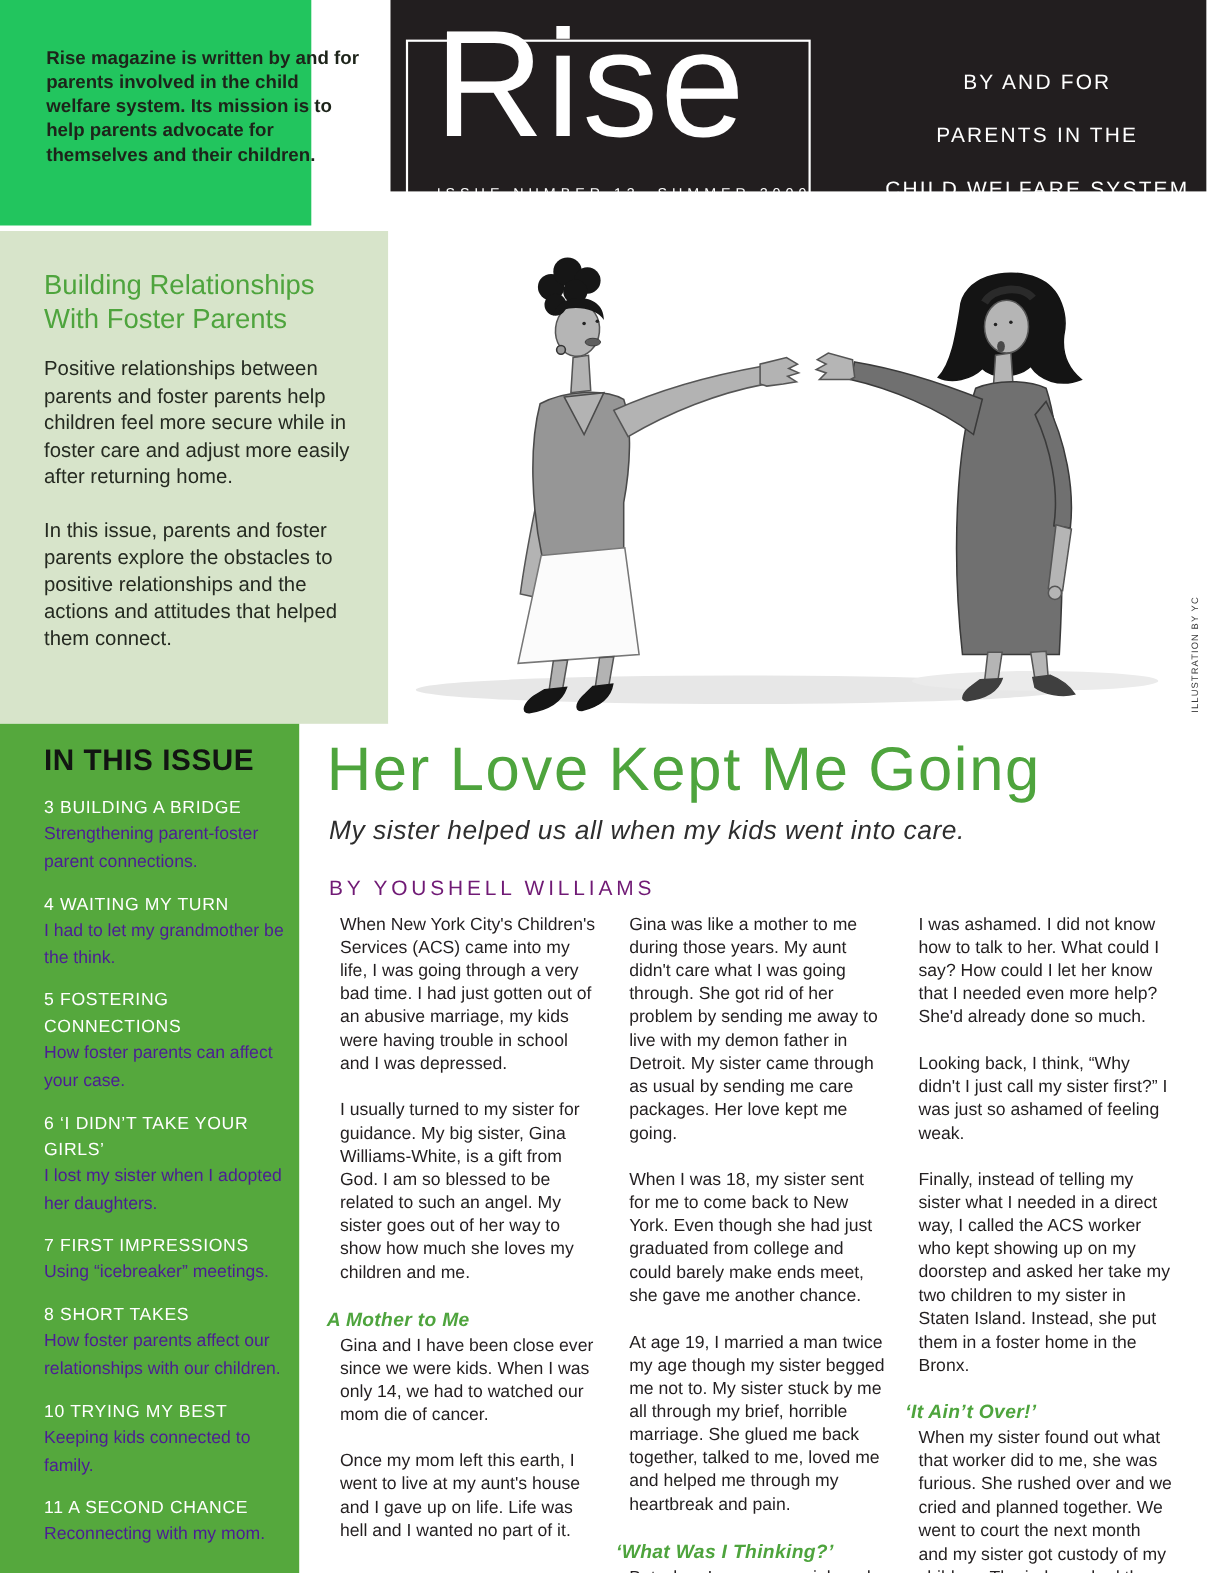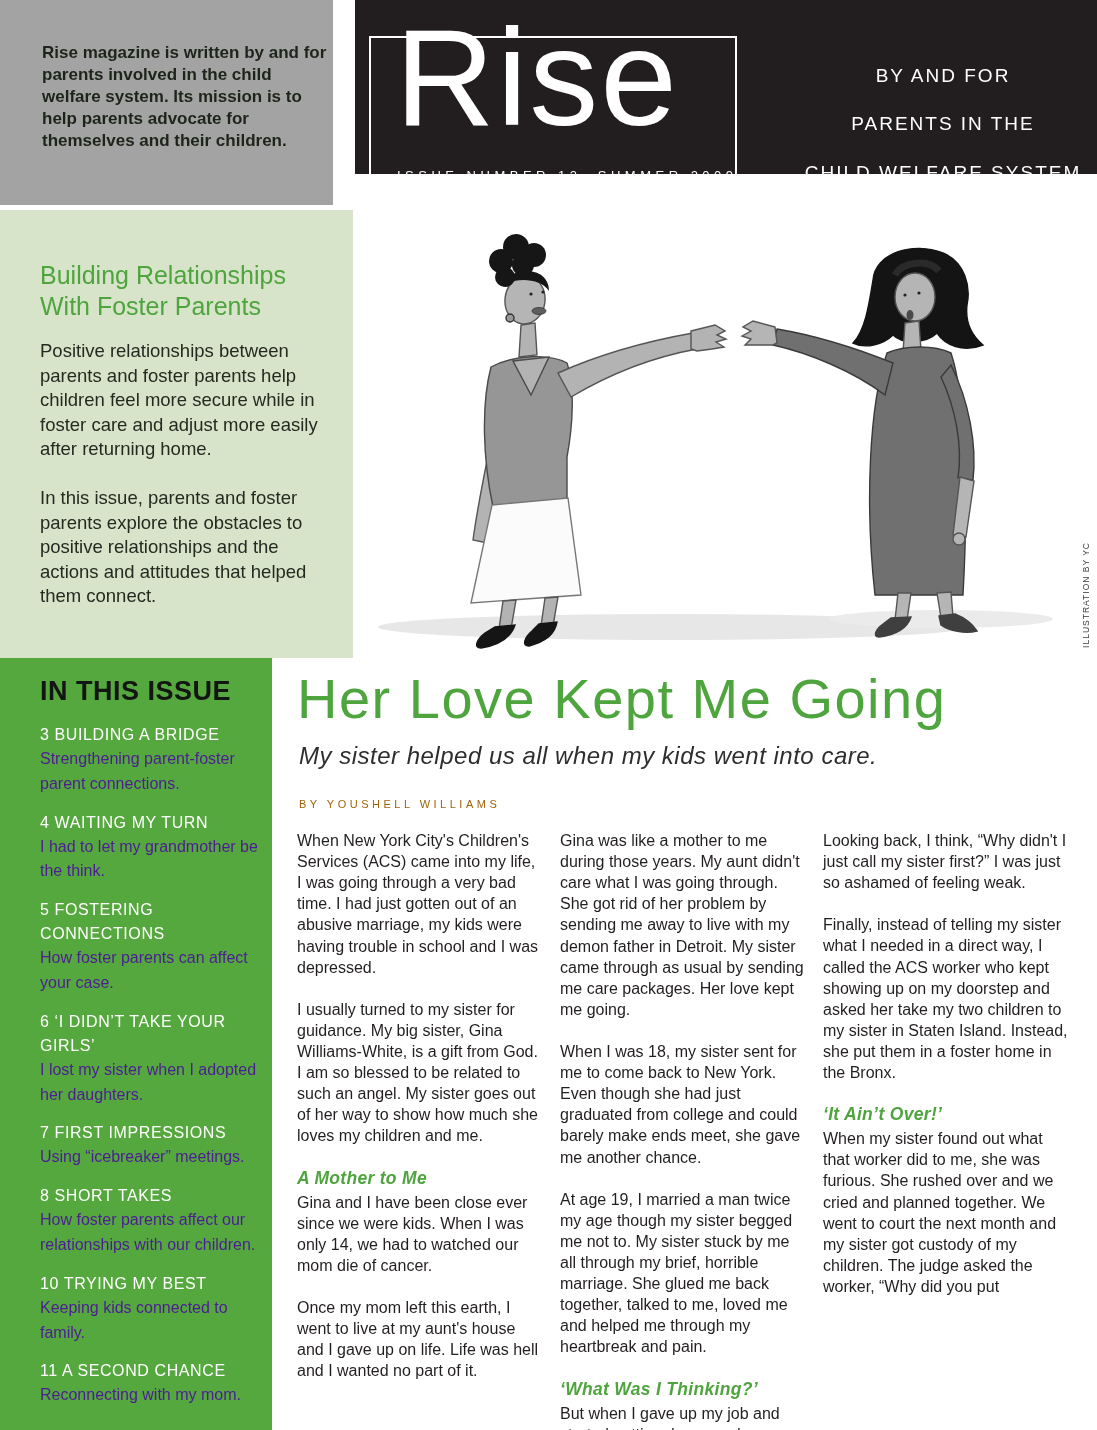--- a/index.html
+++ b/index.html
@@ -1,34 +1,34 @@
 <!DOCTYPE html>
 <html><head>
 <meta charset="utf-8">
 <style>
   html,body{margin:0;padding:0;background:#fff;}
   .page{position:relative;width:1097px;height:1430px;background:#fff;overflow:hidden;
         font-family:"Liberation Sans", sans-serif;color:#231f20;}
 
   
-  .header-green{position:absolute;left:0;top:0;width:333px;height:205px;background:#a3a3a3;}
+  .header-green{position:absolute;left:0;top:0;width:283px;height:205px;background:#22c55e;}
   .mission{position:absolute;left:42px;top:42px;width:292px;font-size:17px;line-height:1.3;
            font-weight:700;color:#1d241a;}
   .header-black{position:absolute;left:355px;top:0;width:742px;height:174px;background:#221e1f;}
   .logo-box{position:absolute;left:14px;top:36px;width:368px;height:161px;border:2px solid #fff;box-sizing:border-box;}
   .logo-text{position:absolute;left:24px;top:-30px;font-size:138px;line-height:1;color:#fff;
              font-weight:500;letter-spacing:2px;}
   .issue-line{position:absolute;left:26px;bottom:12px;font-size:13px;letter-spacing:4.5px;color:#fff;white-space:nowrap;text-align:right;}
   .tagline{position:absolute;left:440px;top:52px;width:296px;text-align:center;color:#fff;
            font-size:19px;letter-spacing:2px;line-height:2.55;}
 
   
   .feature-box{position:absolute;left:0;top:210px;width:353px;height:448px;background:#d7e4ca;box-sizing:border-box;
                padding:34px 26px 0 40px;}
-  .feature-title{color:#4ea43d;font-size:25px;font-weight:500;line-height:1.22;margin:16px 0 18px 0;}
+  .feature-title{color:#4ea43d;font-size:25px;font-weight:500;line-height:1.22;margin:0 0 18px 0;}
   .feature-box p{font-size:18.5px;line-height:1.33;color:#252a21;margin:0 0 24px 0;font-weight:400;}
 
   
   .illustration{position:absolute;left:353px;top:205px;width:744px;height:453px;background:#fff;}
   .illo-caption{position:absolute;right:6px;bottom:10px;writing-mode:vertical-rl;transform:rotate(180deg);
                 font-size:8.5px;letter-spacing:1px;color:#3a3a3a;}
 
   
   .toc{position:absolute;left:0;top:658px;width:272px;height:844px;background:#55a83d;box-sizing:border-box;
        padding:18px 14px 0 40px;}
@@ -36,24 +36,24 @@
   .toc-item{margin-bottom:14px;}
   .toc-title{color:#fff;font-size:16px;line-height:1.5;letter-spacing:0.6px;}
   .toc-desc{color:#4c1d95;font-size:16px;line-height:1.55;}
 
   
   .article{position:absolute;left:272px;top:658px;width:825px;height:772px;}
   .article-title{position:absolute;left:25px;top:8px;margin:0;font-size:56px;font-weight:400;
                  color:#4ea43d;letter-spacing:1.5px;white-space:nowrap;text-align:center;}
   .article-subtitle{position:absolute;left:27px;top:84px;margin:0;font-size:24px;font-style:italic;
                     font-weight:400;color:#2e2e2e;letter-spacing:0.5px;white-space:nowrap;}
-  .article-byline{position:absolute;left:27px;top:140px;font-size:11px;letter-spacing:3.5px;color:#a16207;text-align:right;}
+  .article-byline{position:absolute;left:27px;top:140px;font-size:19px;letter-spacing:3.5px;color:#701a75;text-align:right;}
   .columns{position:absolute;left:25px;top:172px;display:flex;gap:18px;}
   .col{width:245px;}
-  .col p{font-size:16px;line-height:1.32;margin:0 0 21px 0;color:#231f20;}
+  .col p{font-size:16px;line-height:1.32;margin:0 0 21px 12px;color:#231f20;}
   .col h3{font-size:17.5px;font-style:italic;font-weight:700;color:#4ea43d;margin:0 0 3px 0;letter-spacing:0.3px;}
 </style>
 </head>
 <body>
 
 <div class="page">
 
   <div class="header-green">
     <div class="mission">Rise magazine is written by and for parents involved in the child welfare system. Its mission is to help parents advocate for themselves and their children.</div>
   </div>
@@ -210,20 +210,21 @@
         <p>Once my mom left this earth, I went to live at my aunt's house and I gave up on life. Life was hell and I wanted no part of it.</p>
       </div>
       <div class="col">
         <p>Gina was like a mother to me during those years. My aunt didn't care what I was going through. She got rid of her problem by sending me away to live with my demon father in Detroit. My sister came through as usual by sending me care packages. Her love kept me going.</p>
         <p>When I was 18, my sister sent for me to come back to New York. Even though she had just graduated from college and could barely make ends meet, she gave me another chance.</p>
         <p>At age 19, I married a man twice my age though my sister begged me not to. My sister stuck by me all through my brief, horrible marriage. She glued me back together, talked to me, loved me and helped me through my heartbreak and pain.</p>
         <h3>‘What Was I Thinking?’</h3>
         <p>But when I gave up my job and started getting depressed once again,</p>
       </div>
       <div class="col">
+        <p>I was ashamed. I did not know how to talk to her. What could I say? How could I let her know that I needed even more help? She'd already done so much.</p>
         <p>Looking back, I think, “Why didn't I just call my sister first?” I was just so ashamed of feeling weak.</p>
         <p>Finally, instead of telling my sister what I needed in a direct way, I called the ACS worker who kept showing up on my doorstep and asked her take my two children to my sister in Staten Island. Instead, she put them in a foster home in the Bronx.</p>
         <h3>‘It Ain’t Over!’</h3>
         <p>When my sister found out what that worker did to me, she was furious. She rushed over and we cried and planned together. We went to court the next month and my sister got custody of my children. The judge asked the worker, “Why did you put</p>
       </div>
     </div>
   </div>
 
 </div>
 

